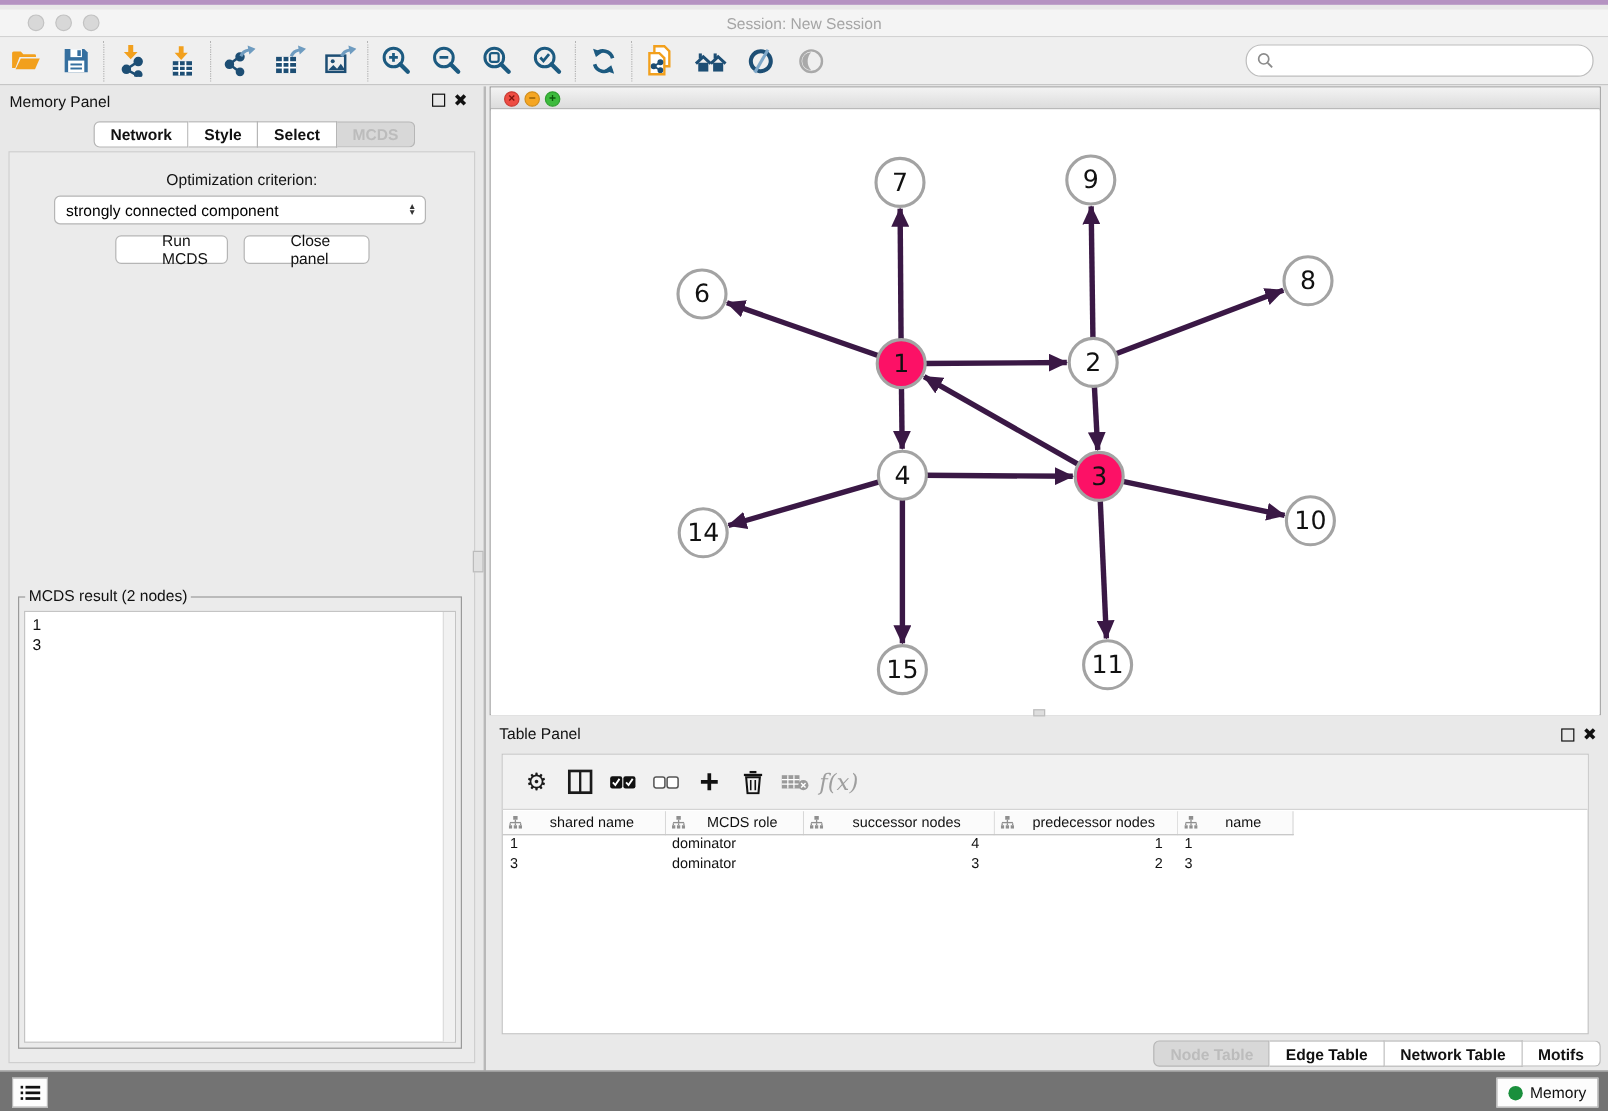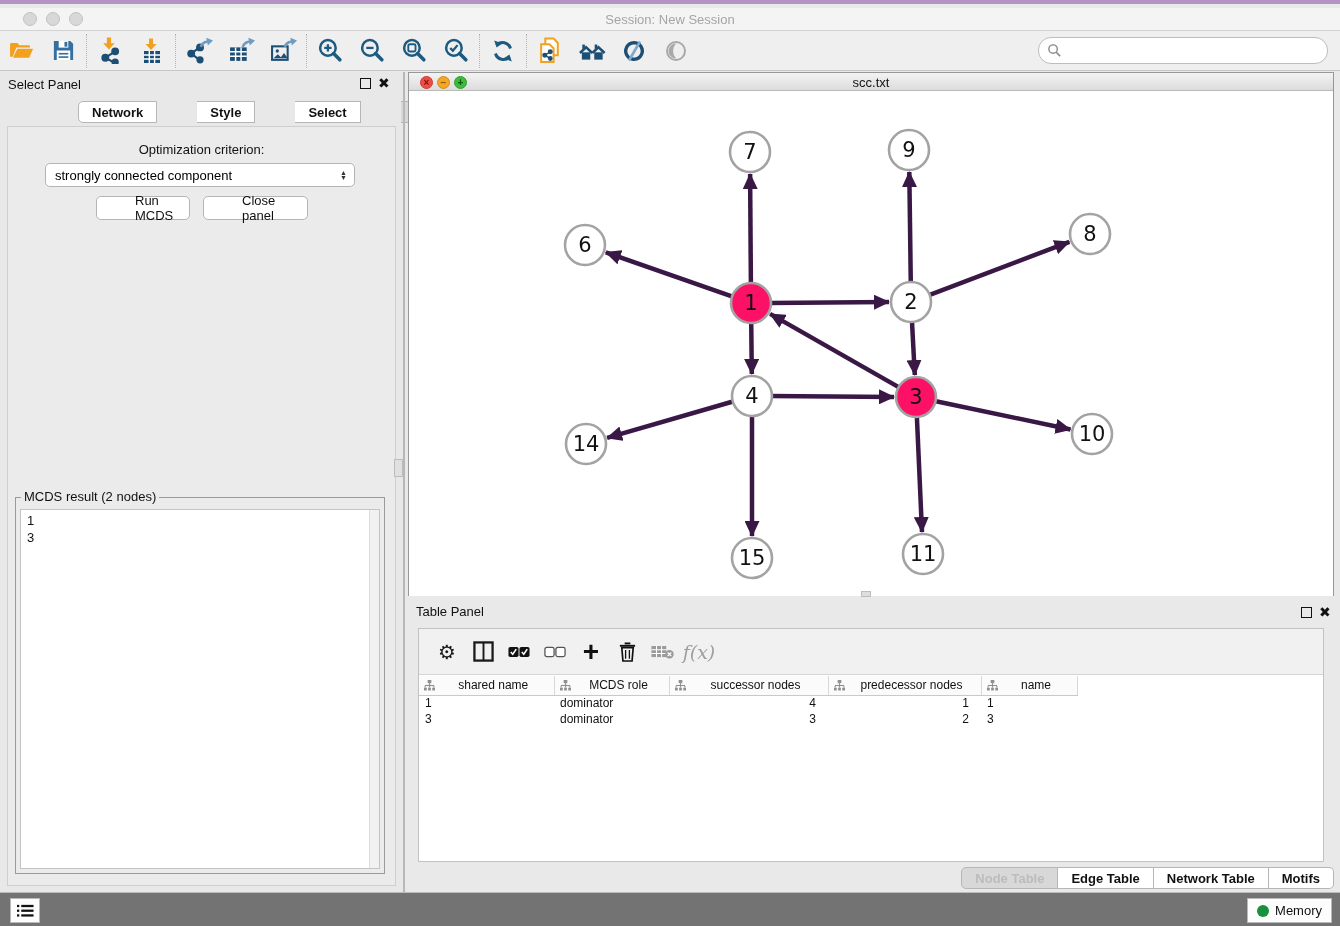--- a/index.html
+++ b/index.html
@@ -26,21 +26,21 @@
   #search-wrap svg { margin-left:8px; }
   #search-input { border:none; outline:none; background:transparent; flex:1;
     font-size:13px; padding:0 8px 0 4px; }
 
   
   #control-panel { position:absolute; left:0; top:68px; width:404px; height:822px; background:#e8e8e8; }
   #cp-header { position:absolute; left:0; top:0; width:100%; height:26px; }
   #cp-title { position:absolute; left:8px; top:5px; font-size:13px; color:#111; }
   .panel-float { position:absolute; top:6px; width:11px; height:11px; border:1.8px solid #111; }
   .panel-close { position:absolute; top:3px; font-size:14px; font-weight:bold; color:#111; }
-  #cp-tabs { position:absolute; left:78px; top:29px; display:flex;gap:40px; }
+  #cp-tabs { position:absolute; left:78px; top:29px; display:flex; }
   .seg-tab { height:22px; padding:0 13px; background:#fff; border:1px solid #b6b6b6;
     border-left:none; font-size:13px; font-weight:bold; color:#111;
     display:flex; align-items:center; }
   .seg-tab:first-child { border-left:1px solid #b6b6b6; border-radius:5px 0 0 5px; }
   .seg-tab:last-child { border-radius:0 5px 5px 0; }
   .seg-tab.active { background:#d8d8d8; color:#bcbcbc; }
   #cp-inner { position:absolute; left:7px; top:54px; width:389px; height:760px;
     background:#ebebeb; border:1px solid #cfcfcf; }
   #opt-label { position:absolute; top:15px; width:100%; text-align:center; font-size:13px; color:#111; }
   #criterion-select { position:absolute; left:37px; top:36px; width:310px; height:24px;
@@ -274,21 +274,21 @@
       <svg width="15" height="15" viewBox="0 0 16 16">
           <circle cx="6.5" cy="6.5" r="4.5" fill="none" stroke="#8b8b8b" stroke-width="1.5"></circle>
           <line x1="10" y1="10" x2="14" y2="14" stroke="#8b8b8b" stroke-width="1.7"></line>
         </svg>
       <input id="search-input" placeholder="" style="">
     </div>
   </div>
 
   <div id="control-panel">
     <div id="cp-header">
-      <div id="cp-title">Select Panel</div>
+      <div id="cp-title">Memory Panel</div>
       <div class="panel-float" style="left:360px"></div>
       <div class="panel-close" style="left:378px">✖</div>
     </div>
     <div id="cp-tabs">
         <div class="seg-tab">Network</div>
         <div class="seg-tab">Style</div>
         <div class="seg-tab">Select</div>
         <div class="seg-tab active">MCDS</div>
       </div>
     <div id="cp-inner">
@@ -313,21 +313,20 @@
     </div>
   </div>
   <div id="left-splitter"></div>
   <div id="left-grip"></div>
 
   <div id="net-window">
     <div id="net-titlebar">
       <div class="mac-dot" style="left:11px;background:#ee4d43;border:1px solid #ca3a33;color:#7c120d">×</div>
       <div class="mac-dot" style="left:28px;background:#f5a623;border:1px solid #d28f1c;color:#8a5a05">−</div>
       <div class="mac-dot" style="left:45px;background:#3dbb3d;border:1px solid #2f9e2f;color:#0d5c0d">+</div>
-      <div id="net-title">scc.txt</div>
     </div>
     <div id="net-canvas">
       <svg width="924" height="504" viewBox="0 0 924 504">
         <defs>
           <marker id="arrowhead" markerUnits="userSpaceOnUse" markerWidth="17" markerHeight="15" refX="15" refY="7.5" orient="auto">
             <path d="M0 0 L16 7.5 L0 15 Z" fill="#3a1845"></path>
           </marker>
         </defs>
       <line x1="341.9" y1="193.0" x2="341.1" y2="82.0" stroke="#3a1845" stroke-width="4.5" marker-end="url(#arrowhead)"></line>
           <line x1="325.0" y1="205.1" x2="196.8" y2="160.3" stroke="#3a1845" stroke-width="4.5" marker-end="url(#arrowhead)"></line>

